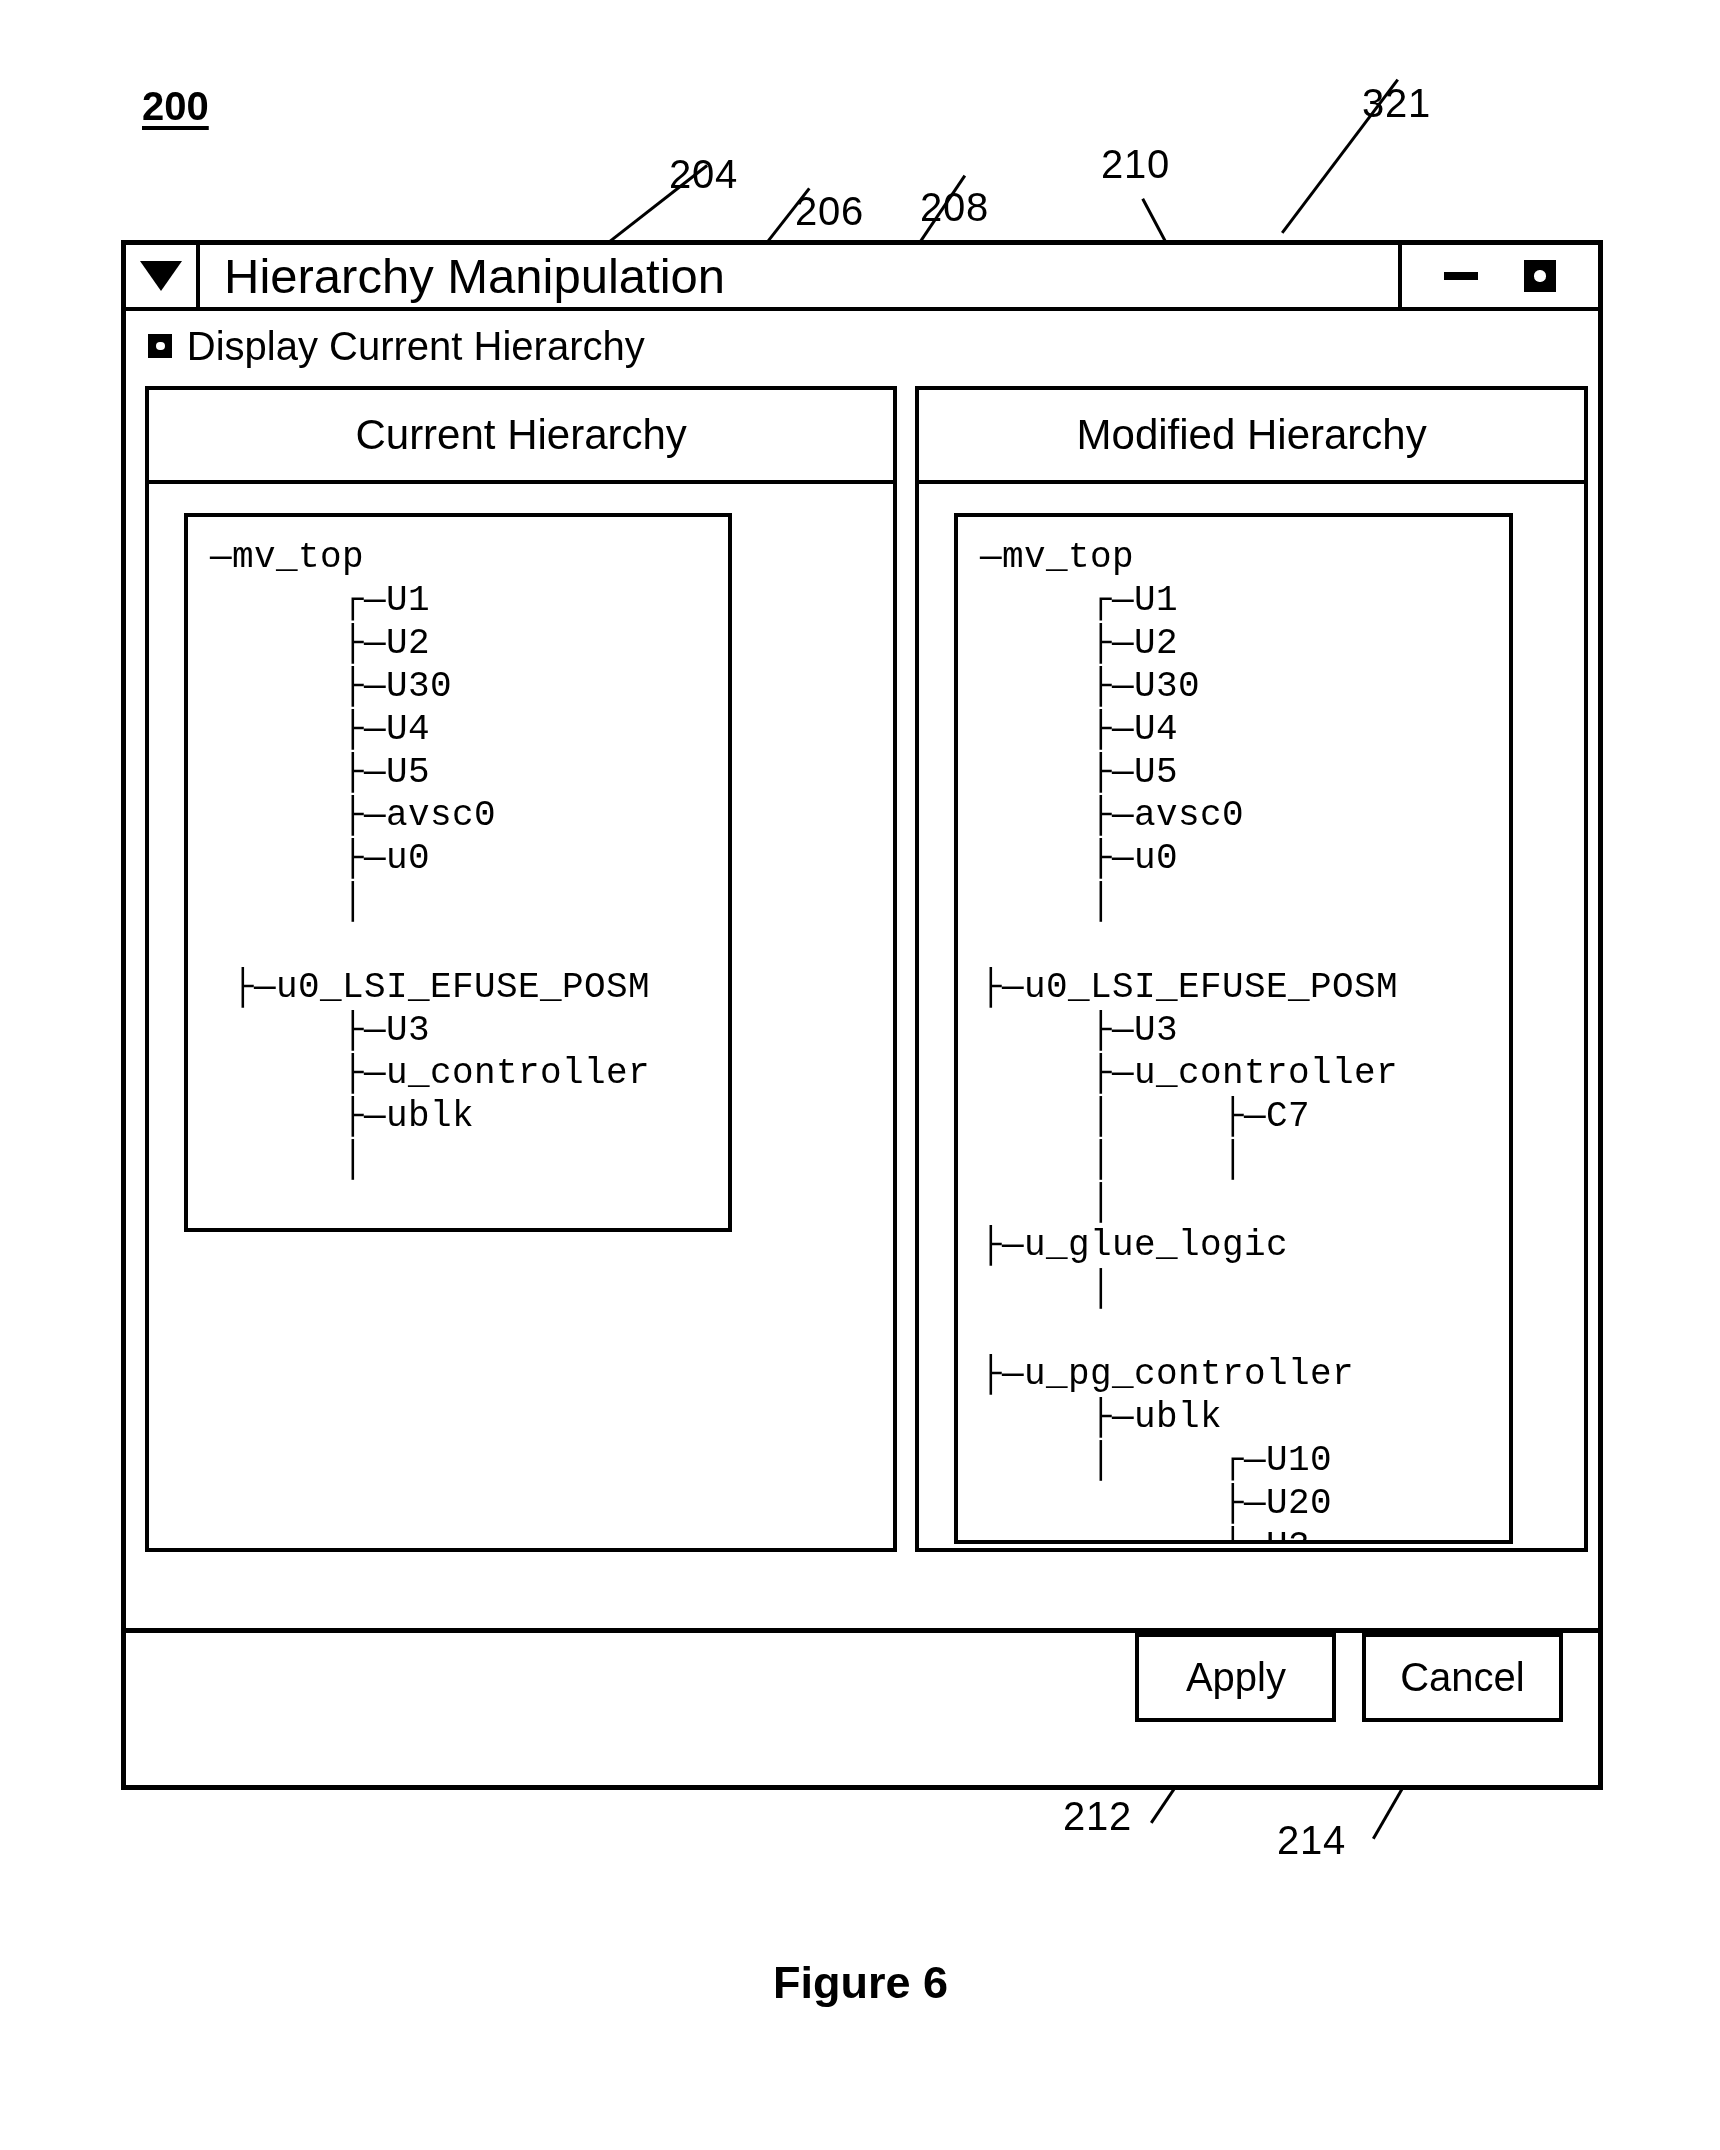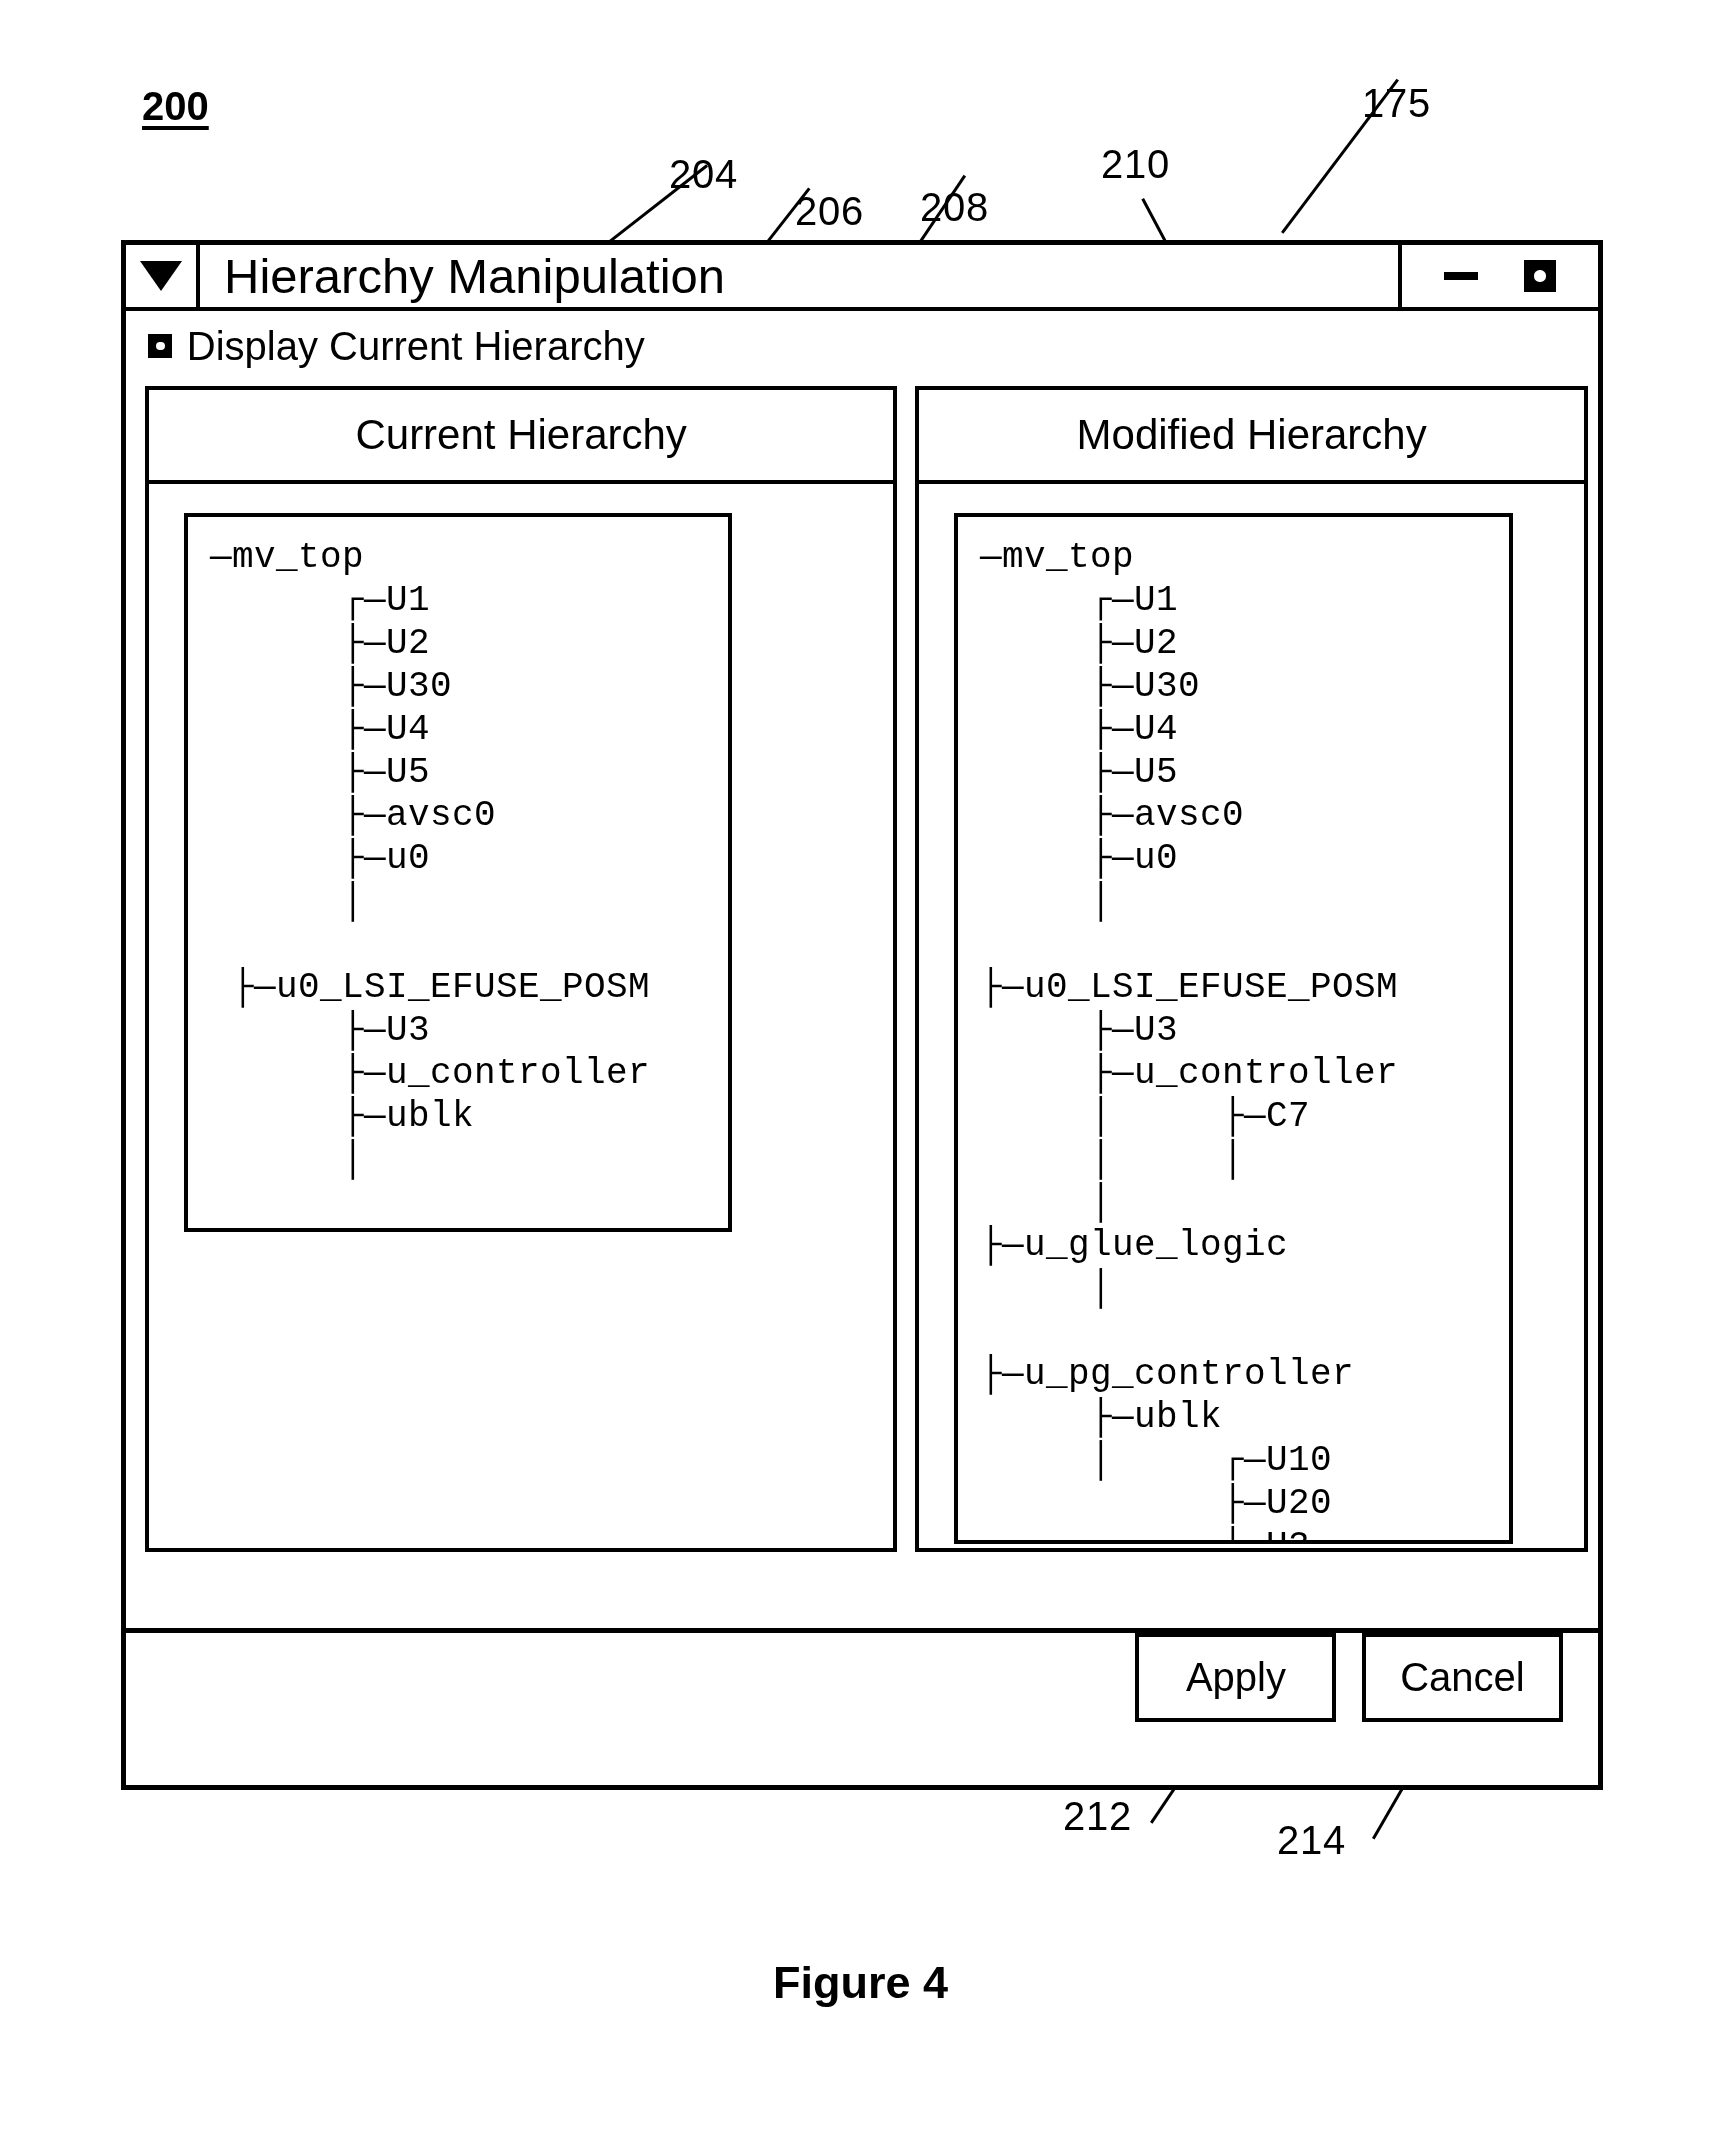--- a/index.html
+++ b/index.html
@@ -245,21 +245,21 @@
 
 <div class="ref" style="left:795px; top:189px;">206</div>
 <div class="leader" style="left:685px; top:345px; width:200px; transform:rotate(-52deg);"></div>
 
 <div class="ref" style="left:920px; top:185px;">208</div>
 <div class="leader" style="left:807px; top:407px; width:280px; transform:rotate(-56deg);"></div>
 
 <div class="ref" style="left:1101px; top:142px;">210</div>
 <div class="leader" style="left:1144px; top:198px; width:248px; transform:rotate(62deg);"></div>
 
-<div class="ref" style="left:1362px; top:81px;">175</div>
+<div class="ref" style="left:1362px; top:81px;">321</div>
 <div class="leader" style="left:1281px; top:232px; width:192px; transform:rotate(-53deg);"></div>
 
 <div class="ref" style="left:486px; top:1293px;">208</div>
 <div class="leader" style="left:419px; top:1091px; width:200px; transform:rotate(62deg);"></div>
 
 <div class="ref" style="left:675px; top:1330px;">210</div>
 <div class="leader" style="left:799px; top:1345px; width:232px; transform:rotate(-22deg);"></div>
 
 <div class="ref" style="left:1063px; top:1794px;">212</div>
 <div class="leader" style="left:1150px; top:1822px; width:180px; transform:rotate(-56deg);"></div>
@@ -351,14 +351,14 @@
 
   </div>
 
   <div id="footer">
     <div class="dlg-button">Apply</div>
     <div class="dlg-button">Cancel</div>
   </div>
 
 </div>
 
-<div id="figure-caption">Figure 4</div>
+<div id="figure-caption">Figure 6</div>
 
 
 </body></html>

